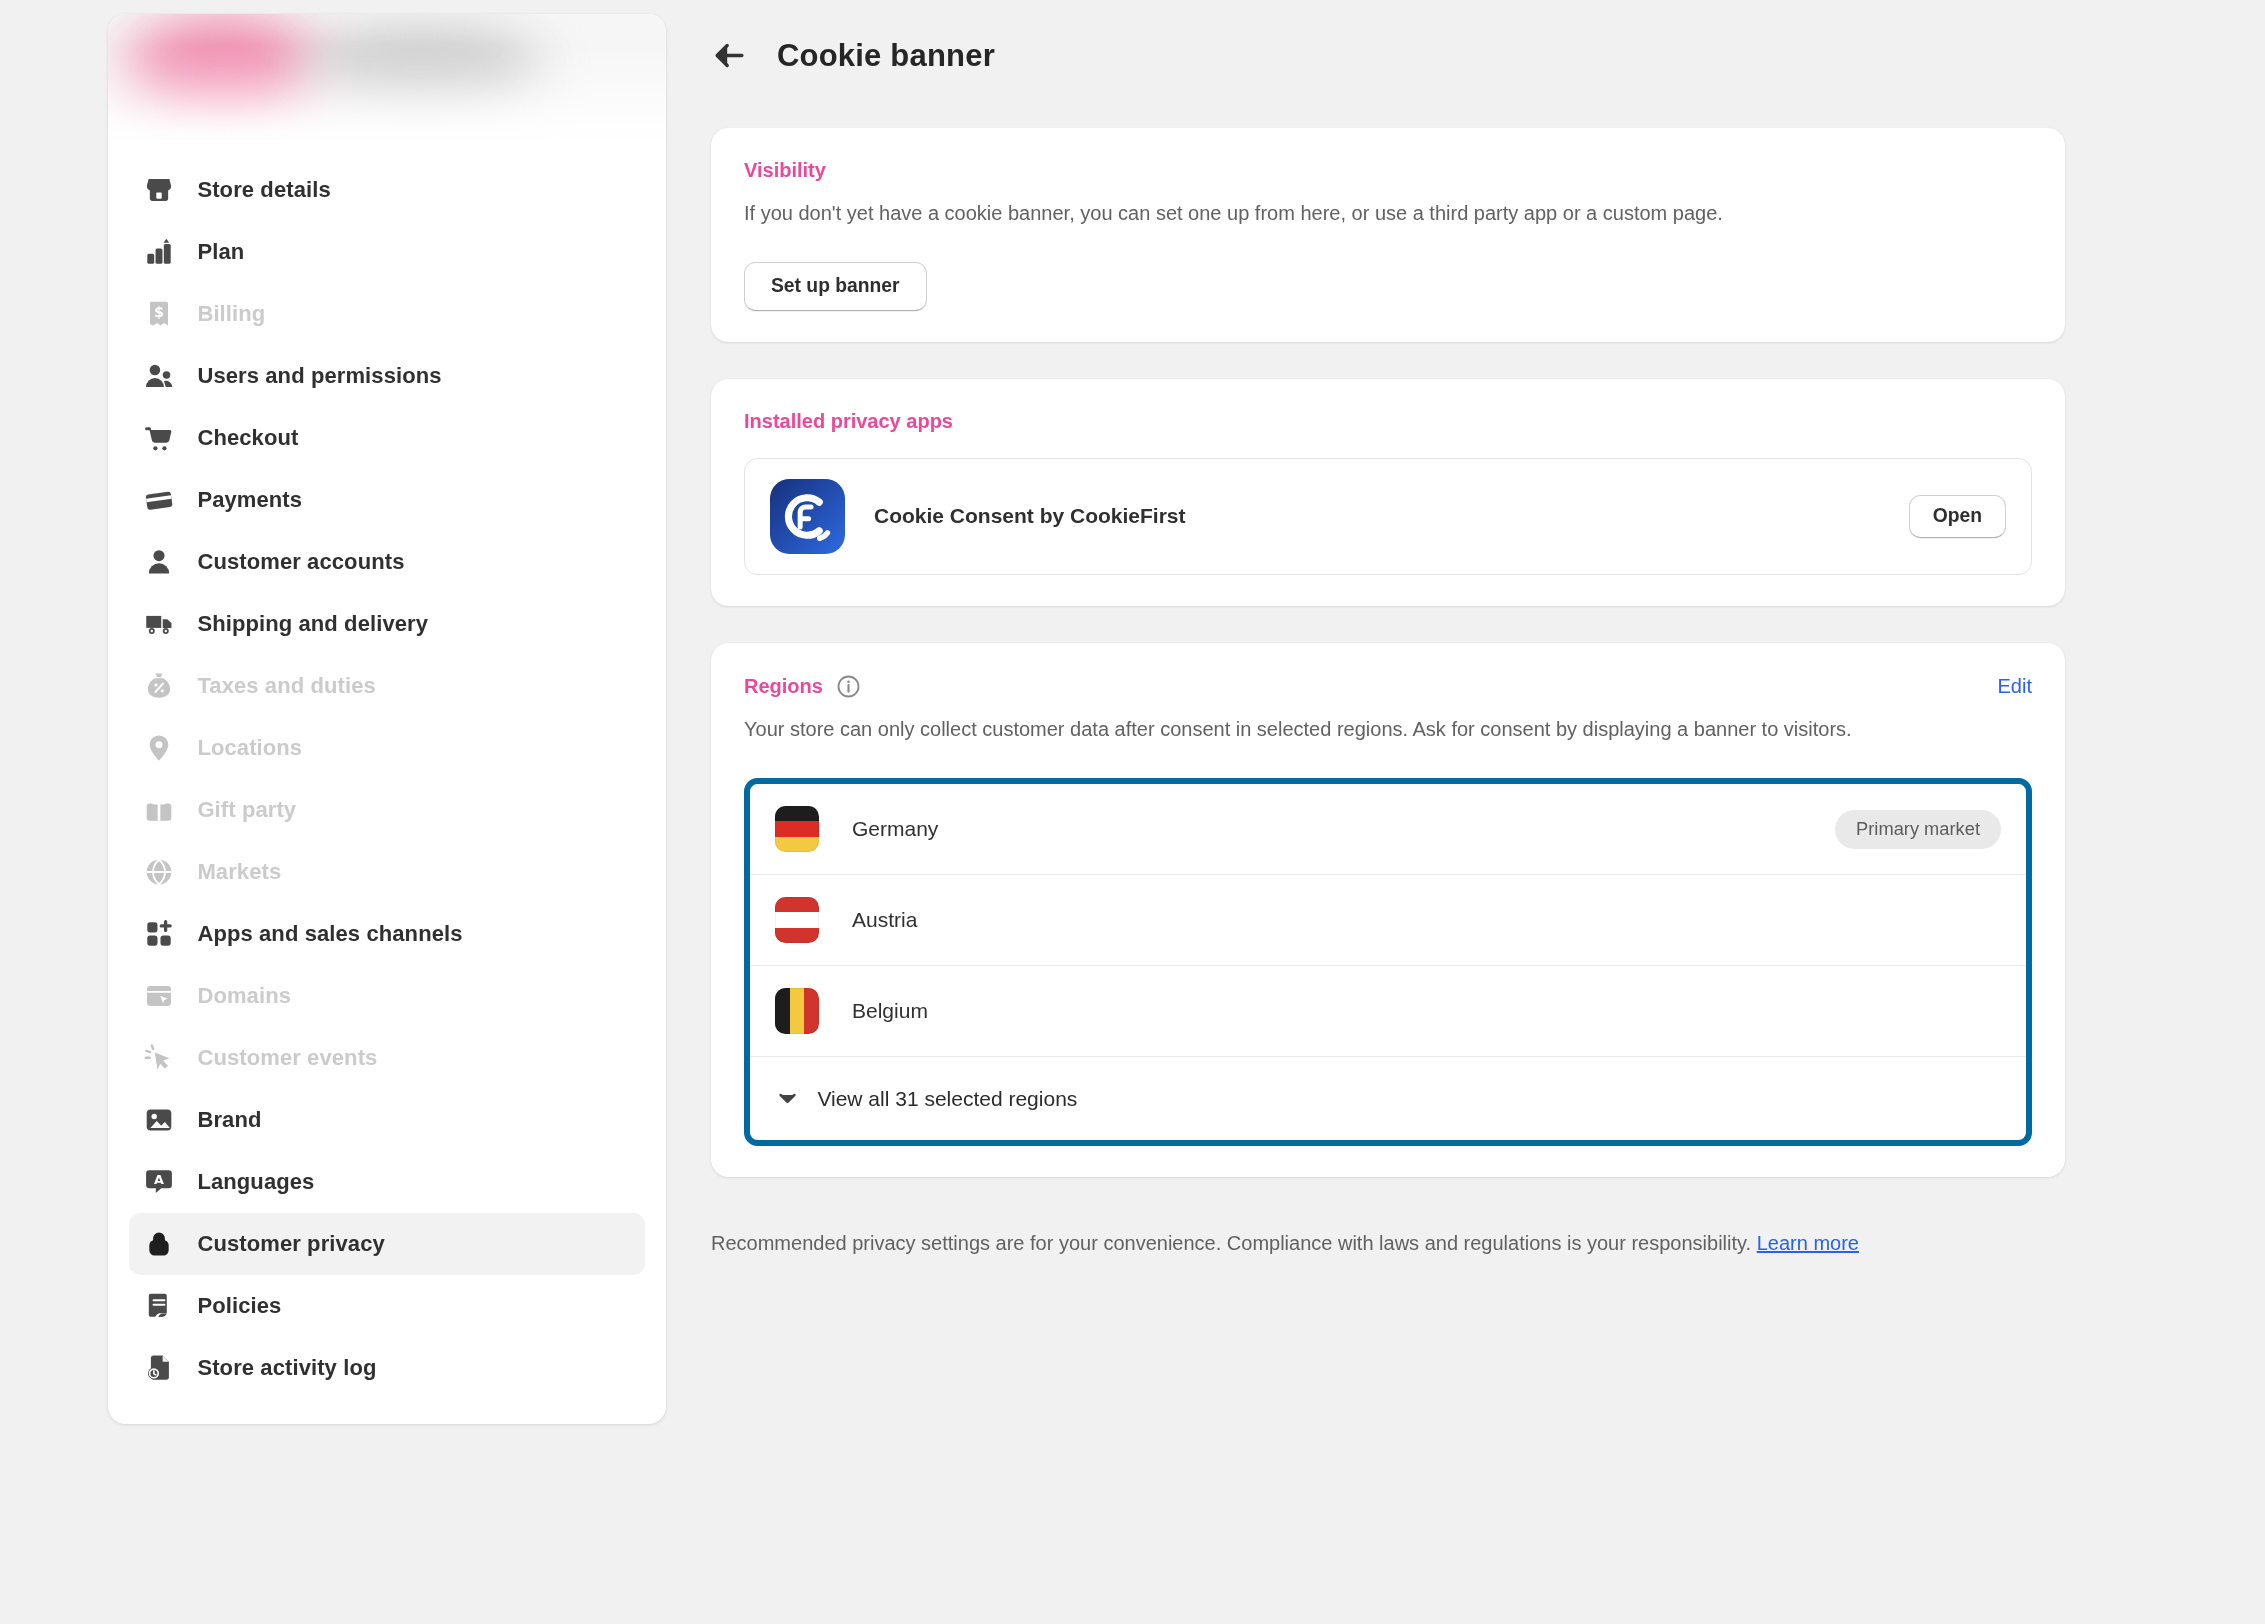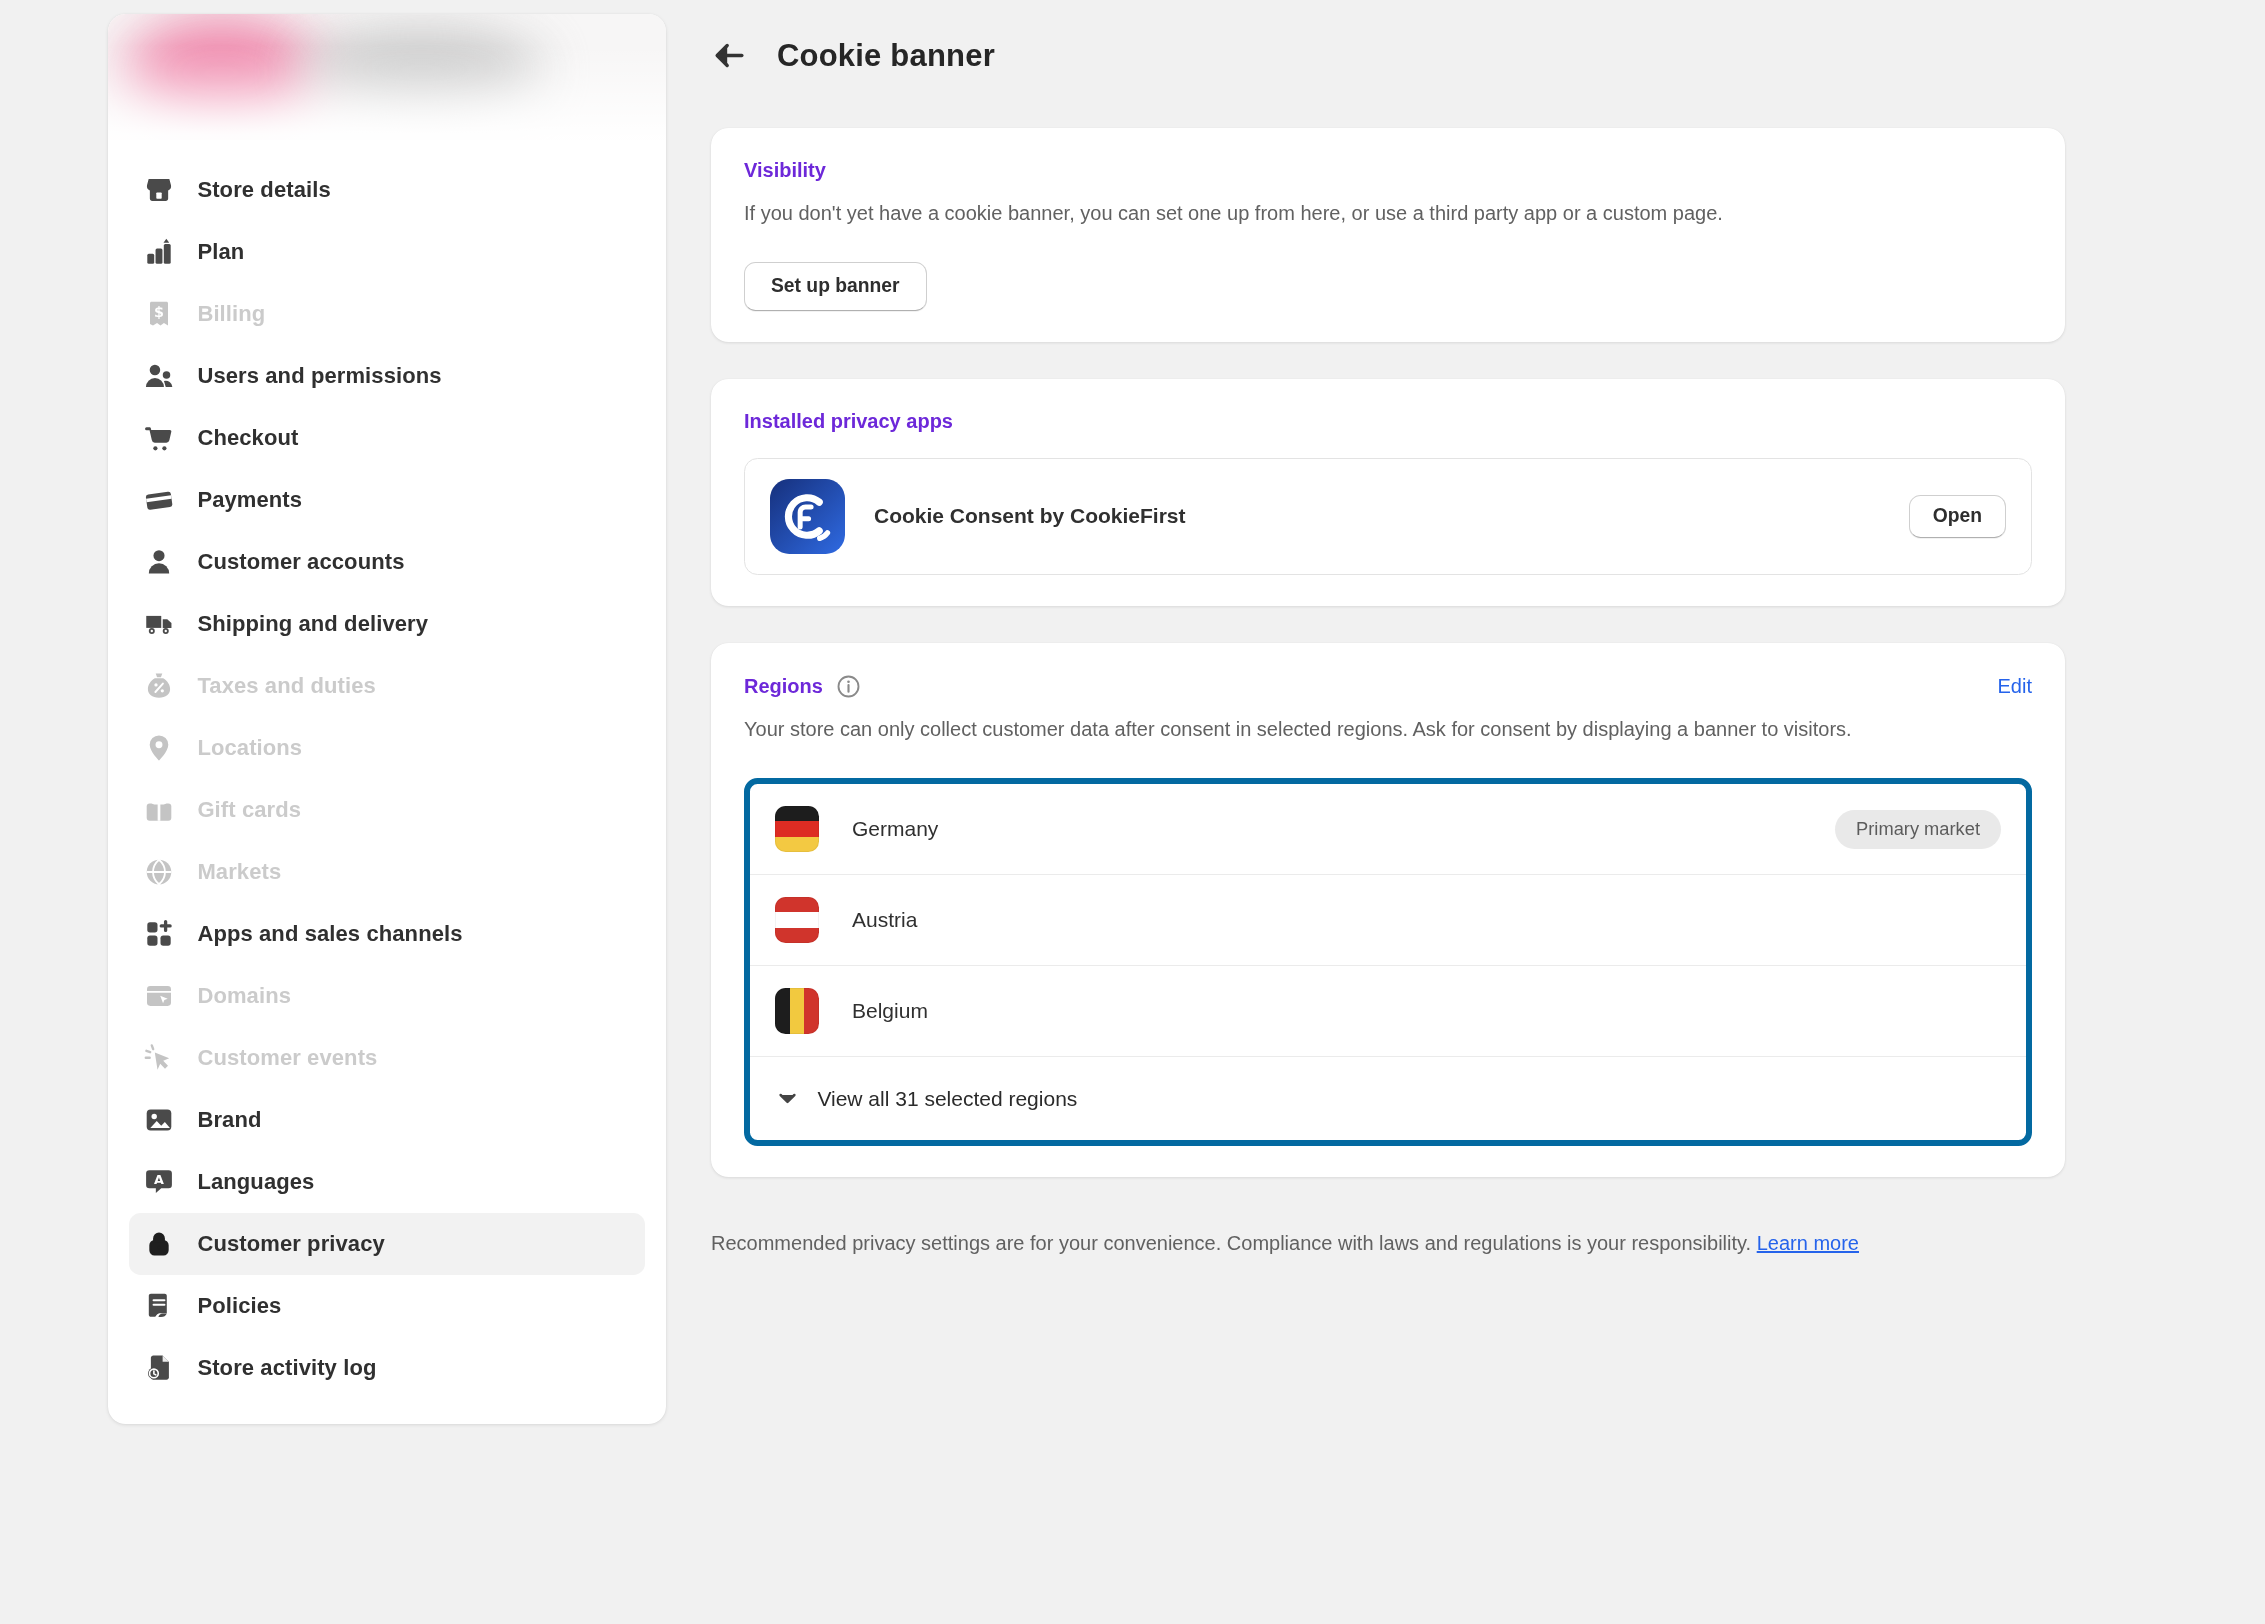--- a/index.html
+++ b/index.html
@@ -45,21 +45,21 @@
   .page-header { margin-top:37px; display:flex; align-items:center; gap:29px; }
   .back-btn { width:37px; height:37px; color:#333; cursor:pointer; flex:none; }
   .page-title { font-size:31px; font-weight:700; color:#262626; letter-spacing:0.2px; }
 
   .card {
     background:#fff; border-radius:17.4px; padding:31px 33px;
     box-shadow:0 1px 2.9px rgba(0,0,0,.10), 0 0 1px rgba(0,0,0,.06);
     margin-top:37px;
   }
   .card:first-of-type { margin-top:54px; }
-  .card-title { font-size:20px; font-weight:700; color:#6d28d9; }
+  .card-title { font-size:20px; font-weight:700; color:#ec4899; }
   .card-title-row { display:flex; align-items:center; }
   .info-icon { width:25px; height:25px; margin-left:13.5px; color:#8a8a8a; cursor:pointer; }
   .edit-link { margin-left:auto; font-size:20px; color:#2563eb; text-decoration:none; cursor:pointer; }
   .card-body { font-size:20px; line-height:39px; color:#616161; margin-top:11.6px; max-width:1265px; }
 
   .btn {
     display:inline-block; background:#fff; cursor:pointer;
     border:1px solid #cfcfcf; border-bottom-color:#b0b0b0; border-radius:11.6px;
     padding:12.6px 26px; font-size:19.3px; font-weight:600; color:#2e2e2e;
     font-family:"Liberation Sans", sans-serif;
@@ -207,21 +207,21 @@
     <span class="nav-label">Locations</span>
   </div>
       <div class="nav-item disabled">
     <span class="nav-icon">
           <svg viewBox="0 0 20 20">
             <rect x="1.8" y="5.6" width="16.4" height="11.6" rx="2"></rect>
             <path d="M10 5.6C8.8 2.9 5.4 2.3 5.4 4.4c0 1.5 2.6 1.5 4.6 1.2m0 0c1.2-2.7 4.6-3.3 4.6-1.2 0 1.5-2.6 1.5-4.6 1.2" fill="none" stroke="#fff" stroke-width="1.3"></path>
             <rect x="9.1" y="5.6" width="1.8" height="11.6" fill="#fff"></rect>
           </svg>
         </span>
-    <span class="nav-label">Gift cards</span>
+    <span class="nav-label">Gift party</span>
   </div>
       <div class="nav-item disabled">
     <span class="nav-icon">
           <svg viewBox="0 0 20 20">
             <circle cx="10" cy="10" r="8.2"></circle>
             <path d="M10 1.8c-2.6 2.2-4 5-4 8.2s1.4 6 4 8.2c2.6-2.2 4-5 4-8.2s-1.4-6-4-8.2zM1.8 10h16.4" fill="none" stroke="#fff" stroke-width="1.2"></path>
           </svg>
         </span>
     <span class="nav-label">Markets</span>
   </div>

